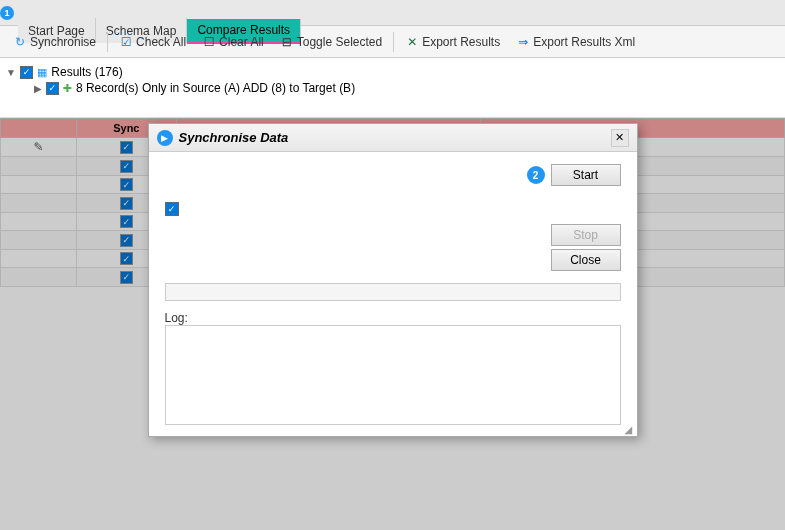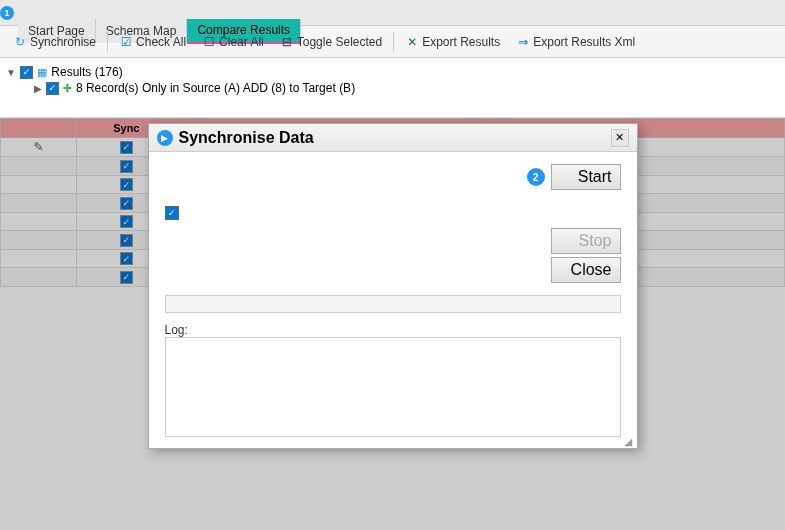--- a/index.html
+++ b/index.html
@@ -188,41 +188,42 @@
       display: inline-flex;
       align-items: center;
       justify-content: center;
       color: white;
       font-size: 9px;
       margin-right: 6px;
     }
     .modal-title-text {
       flex: 1;
       font-weight: 600;
-      font-size: 16px;
+      font-size: 13px;
+      font-style: italic;
     }
     .modal-close {
       width: 18px;
       height: 18px;
       border: 1px solid #ccc;
       background: #e8e8e8;
       cursor: pointer;
       display: flex;
       align-items: center;
       justify-content: center;
       font-size: 11px;
     }
     .modal-btn {
       width: 70px;
       padding: 3px 8px;
       border: 1px solid #aaa;
       background: linear-gradient(to bottom, #f5f5f5, #e0e0e0);
       cursor: pointer;
-      font-size: 16px;
-      text-align: right;
+      font-size: 12px;
+      text-align: center;
     }
     .modal-btn.disabled { color: #aaa; cursor: default; }
     .modal-content-area {
       position: relative;
       padding: 12px 16px 8px 16px;
     }
     .checkbox-row {
       display: flex;
       align-items: center;
       gap: 6px;

